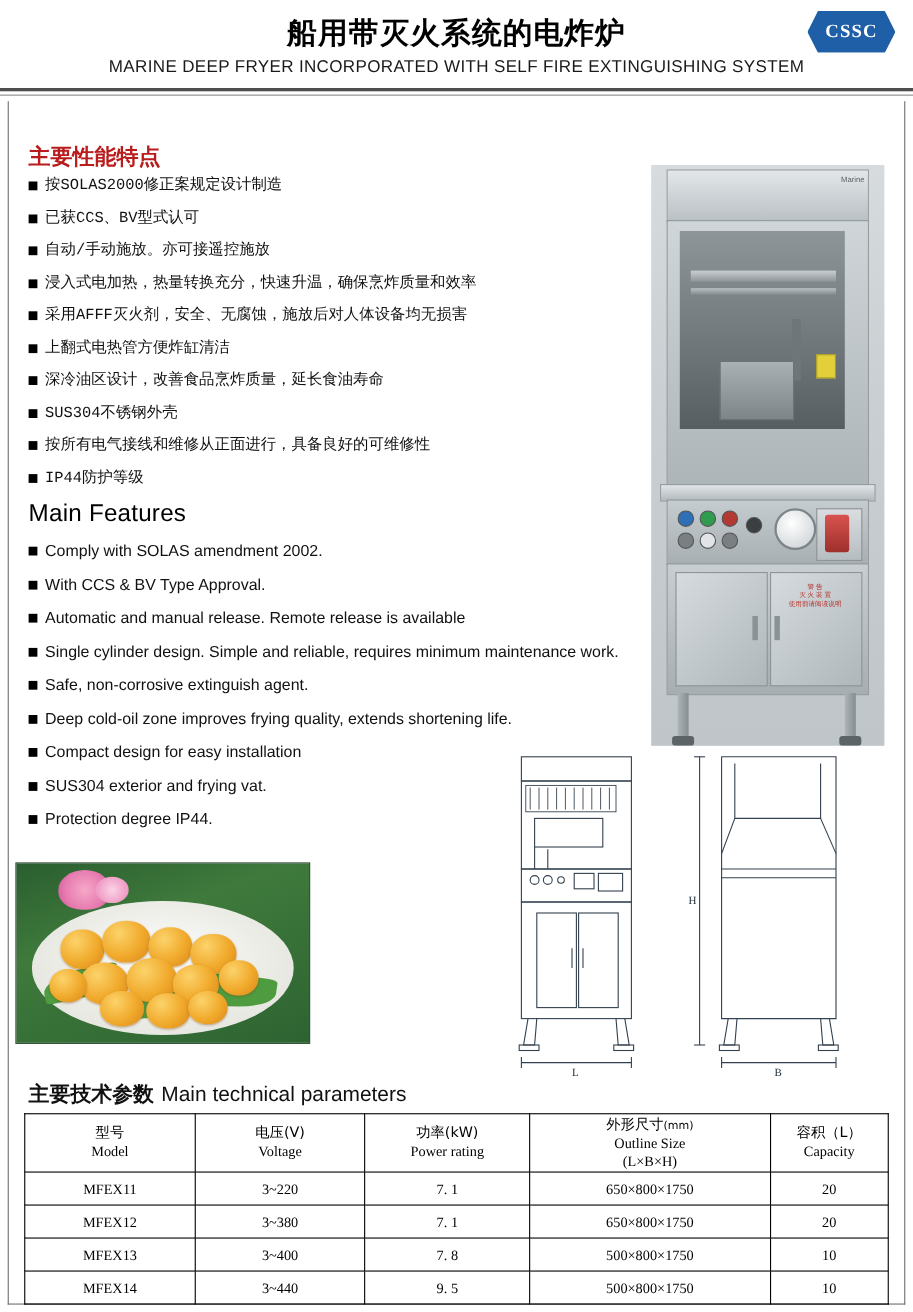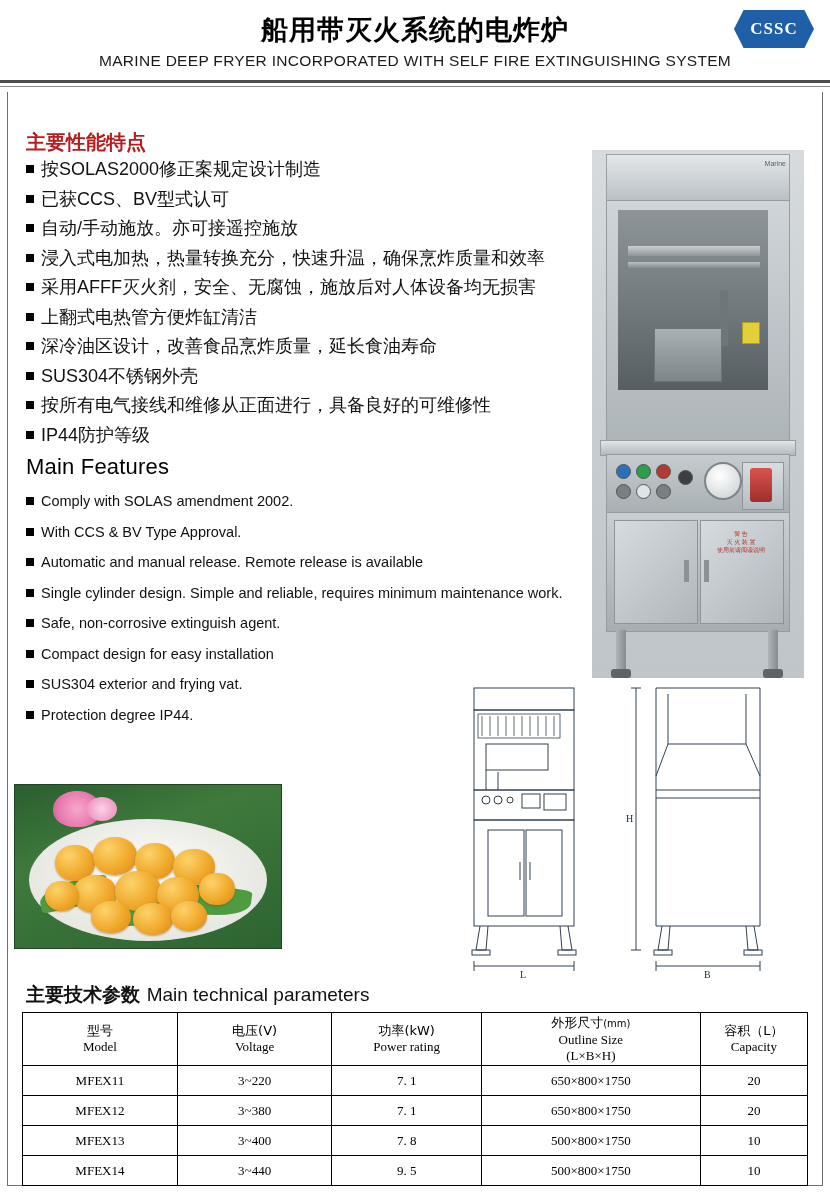--- a/index.html
+++ b/index.html
@@ -162,22 +162,22 @@
   .bullet .sq {
     display: inline-block;
     width: 8px;
     height: 8px;
     background: #000;
     margin-right: 7px;
     margin-top: 5px;
     flex: 0 0 auto;
   }
   .bullet.cn {
-    font-family: Liberation Sans, sans-serif;
-    font-size: 18px;
+    font-family: Liberation Mono, monospace;
+    font-size: 14px;
     margin-bottom: 11.5px;
   }
   .bullet.en {
     font-size: 14.5px;
     margin-bottom: 12.5px;
   }
 
   
   .photo-fryer {
     position: absolute;
@@ -448,20 +448,24 @@
         <span class="sq"></span>
         <span>Automatic and manual release. Remote release is available</span>
       </div>
     <div class="bullet en">
         <span class="sq"></span>
         <span>Single cylinder design. Simple and reliable, requires minimum maintenance work.</span>
       </div>
     <div class="bullet en">
         <span class="sq"></span>
         <span>Safe, non-corrosive extinguish agent.</span>
+      </div>
+    <div class="bullet en">
+        <span class="sq"></span>
+        <span>Deep cold-oil zone improves frying quality, extends shortening life.</span>
       </div>
     <div class="bullet en">
         <span class="sq"></span>
         <span>Compact design for easy installation</span>
       </div>
     <div class="bullet en">
         <span class="sq"></span>
         <span>SUS304 exterior and frying vat.</span>
       </div>
     <div class="bullet en">

